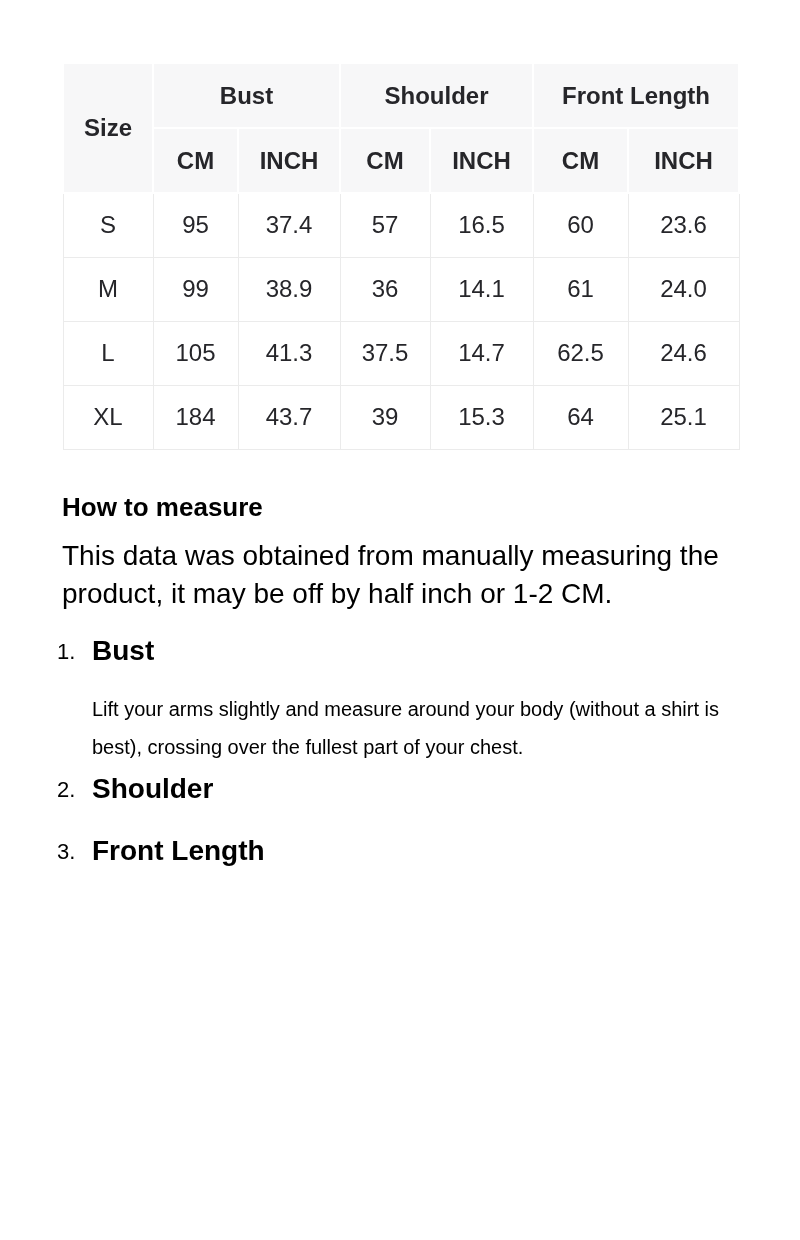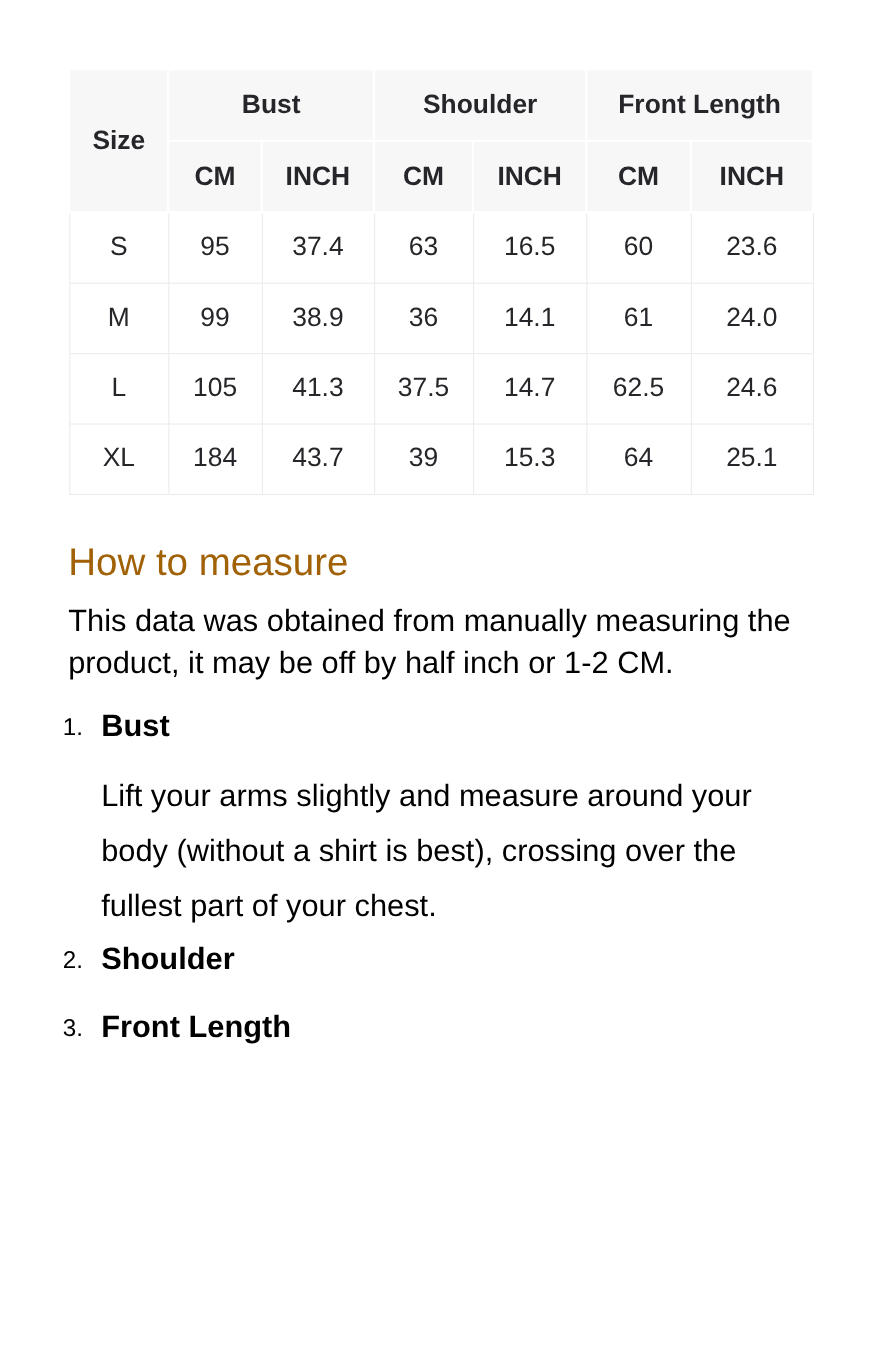--- a/index.html
+++ b/index.html
@@ -43,24 +43,24 @@
   table.size-chart td {
     border: 1px solid #ebebeb;
     text-align: center;
     height: 64px;
     padding: 0;
     font-weight: normal;
   }
 
   
   .guide-heading {
-    font-size: 35px;
-    font-weight: normal;
+    font-size: 26px;
+    font-weight: bold;
     margin: 42px 0 14px 0;
-    color: #a16207;
+    color: #000000;
   }
   .guide-intro {
     font-size: 28px;
     line-height: 38px;
     margin: 0 0 19px 0;
   }
   .steps { margin: 0; padding: 0; }
   .step {
     display: flex;
     margin: 0 0 4px -5px;
@@ -72,22 +72,22 @@
     color: #000000;
   }
   .step-body { flex: 1; }
   .step-title {
     font-size: 28px;
     font-weight: bold;
     line-height: 38px;
     margin: 0 0 20px 0;
   }
   .step-desc {
-    font-size: 28px;
-    line-height: 50px;
+    font-size: 20px;
+    line-height: 38px;
     margin: 0;
   }
 </style>
 </head>
 <body>
 
 <div class="page">
 
   <table class="size-chart">
     <colgroup>
@@ -113,21 +113,21 @@
         <th>INCH</th>
         <th>CM</th>
         <th>INCH</th>
       </tr>
     </thead>
     <tbody>
       <tr>
         <td>S</td>
         <td>95</td>
         <td>37.4</td>
-        <td>63</td>
+        <td>57</td>
         <td>16.5</td>
         <td>60</td>
         <td>23.6</td>
       </tr>
       <tr>
         <td>M</td>
         <td>99</td>
         <td>38.9</td>
         <td>36</td>
         <td>14.1</td>

